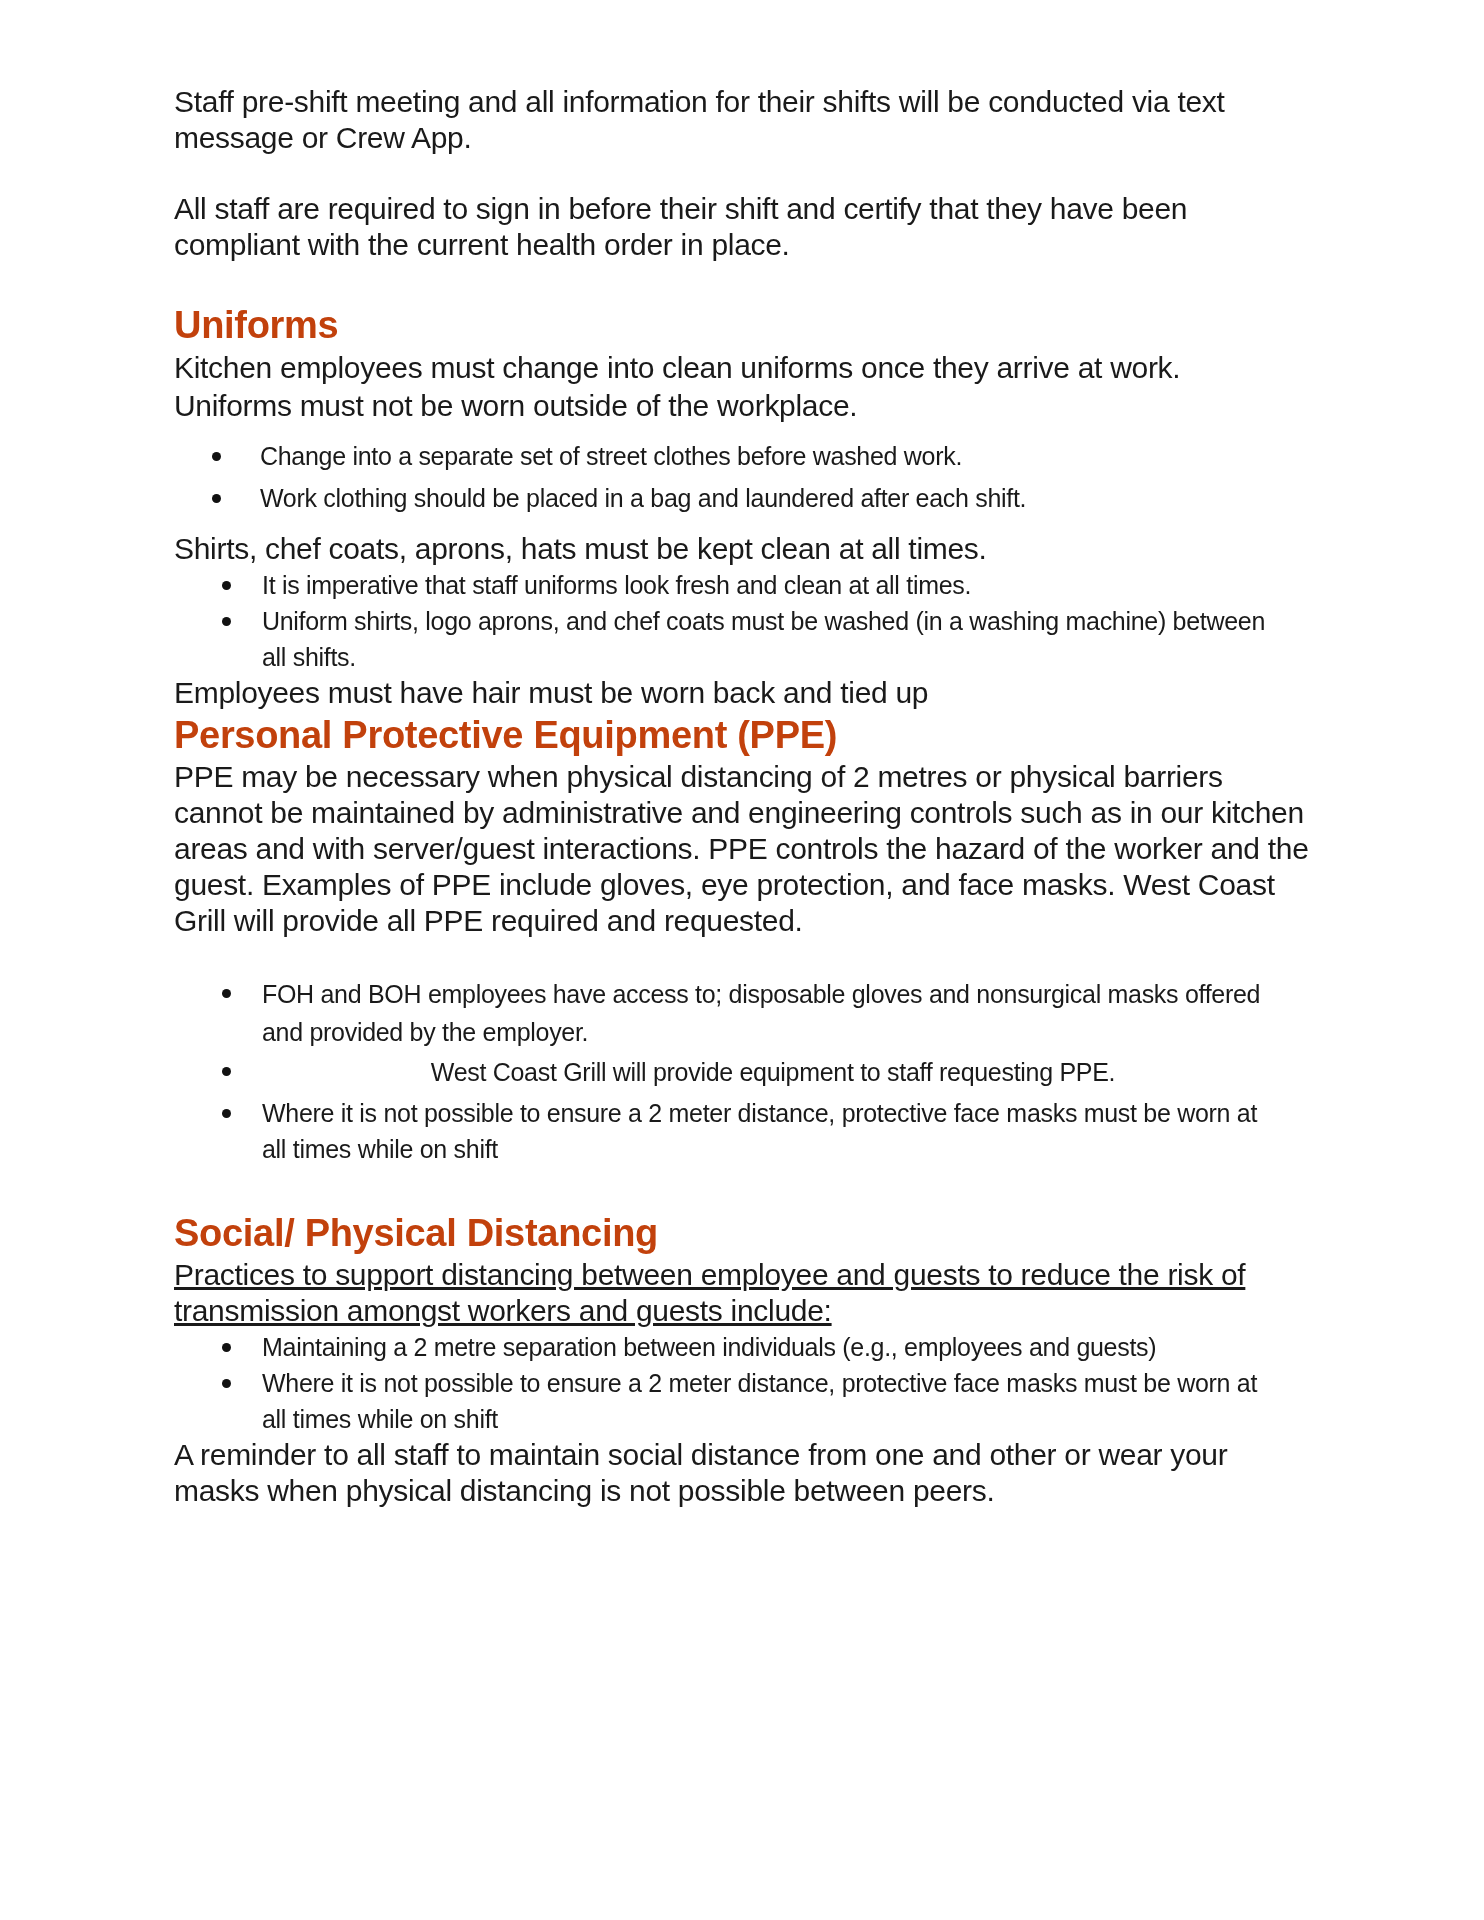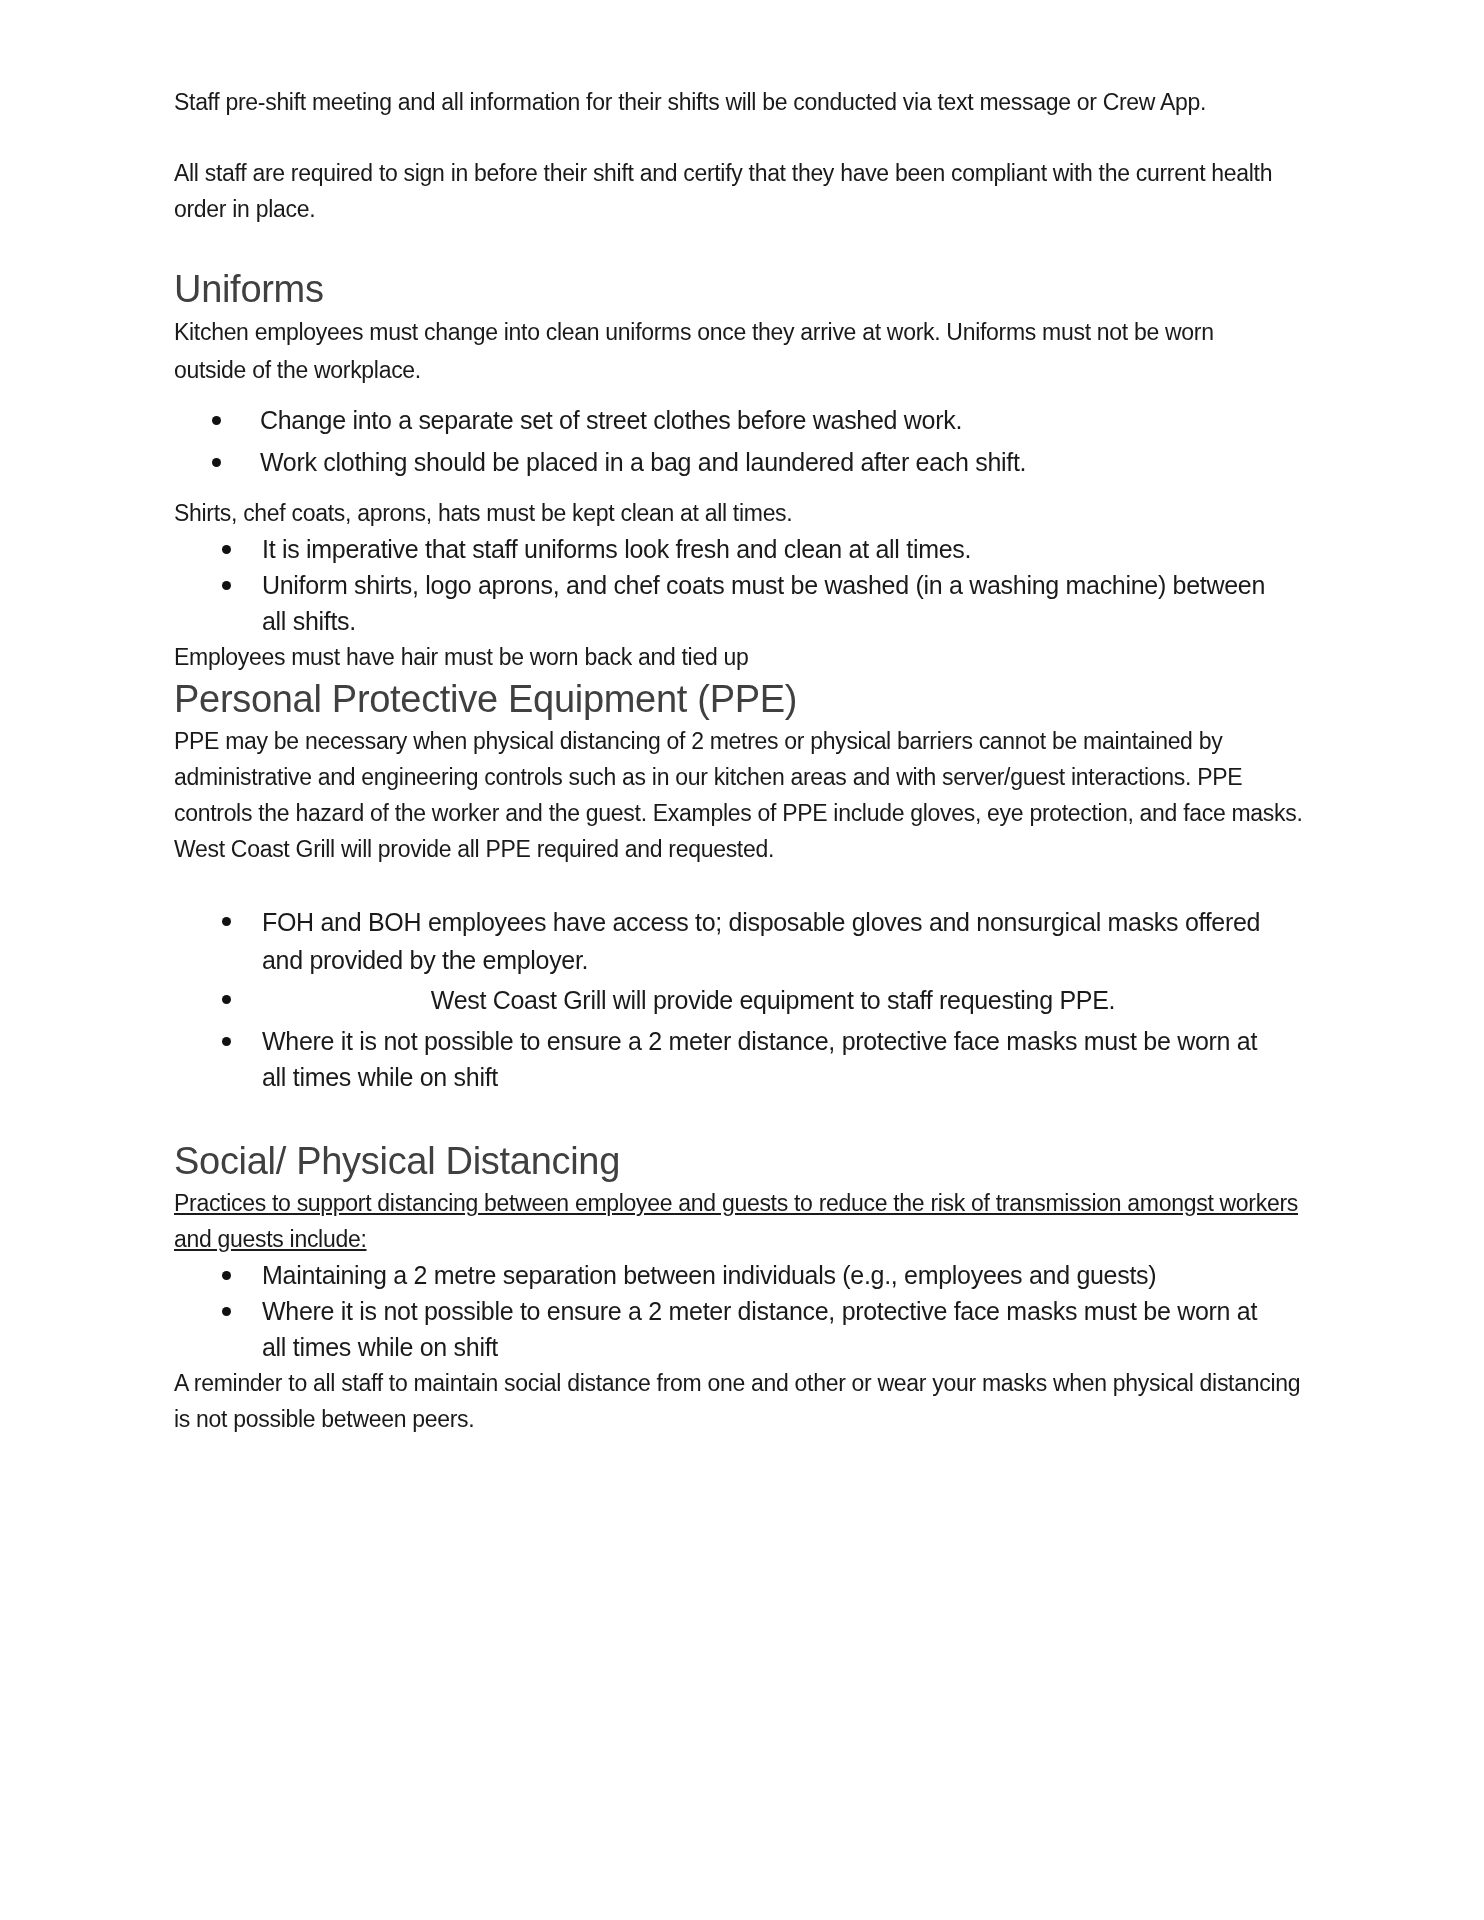--- a/index.html
+++ b/index.html
@@ -16,30 +16,30 @@
       color: #1a1a1a;
     }
     .page {
       position: absolute;
       left: 174px;
       top: 84px;
       width: 1140px;
     }
     p {
       margin: 0;
-      font-size: 23px;
+      font-size: 30px;
       line-height: 36px;
       letter-spacing: -0.3px;
       font-weight: normal;
     }
     h2 {
       margin: 0;
       font-family: "Liberation Sans", sans-serif;
-      font-weight: normal;
-      color: #404040;
+      font-weight: bold;
+      color: #c2410c;
       font-size: 38px;
       line-height: 48px;
       letter-spacing: -0.3px;
     }
     ul {
       list-style: none;
       margin: 0;
       padding: 0;
     }
     li {

